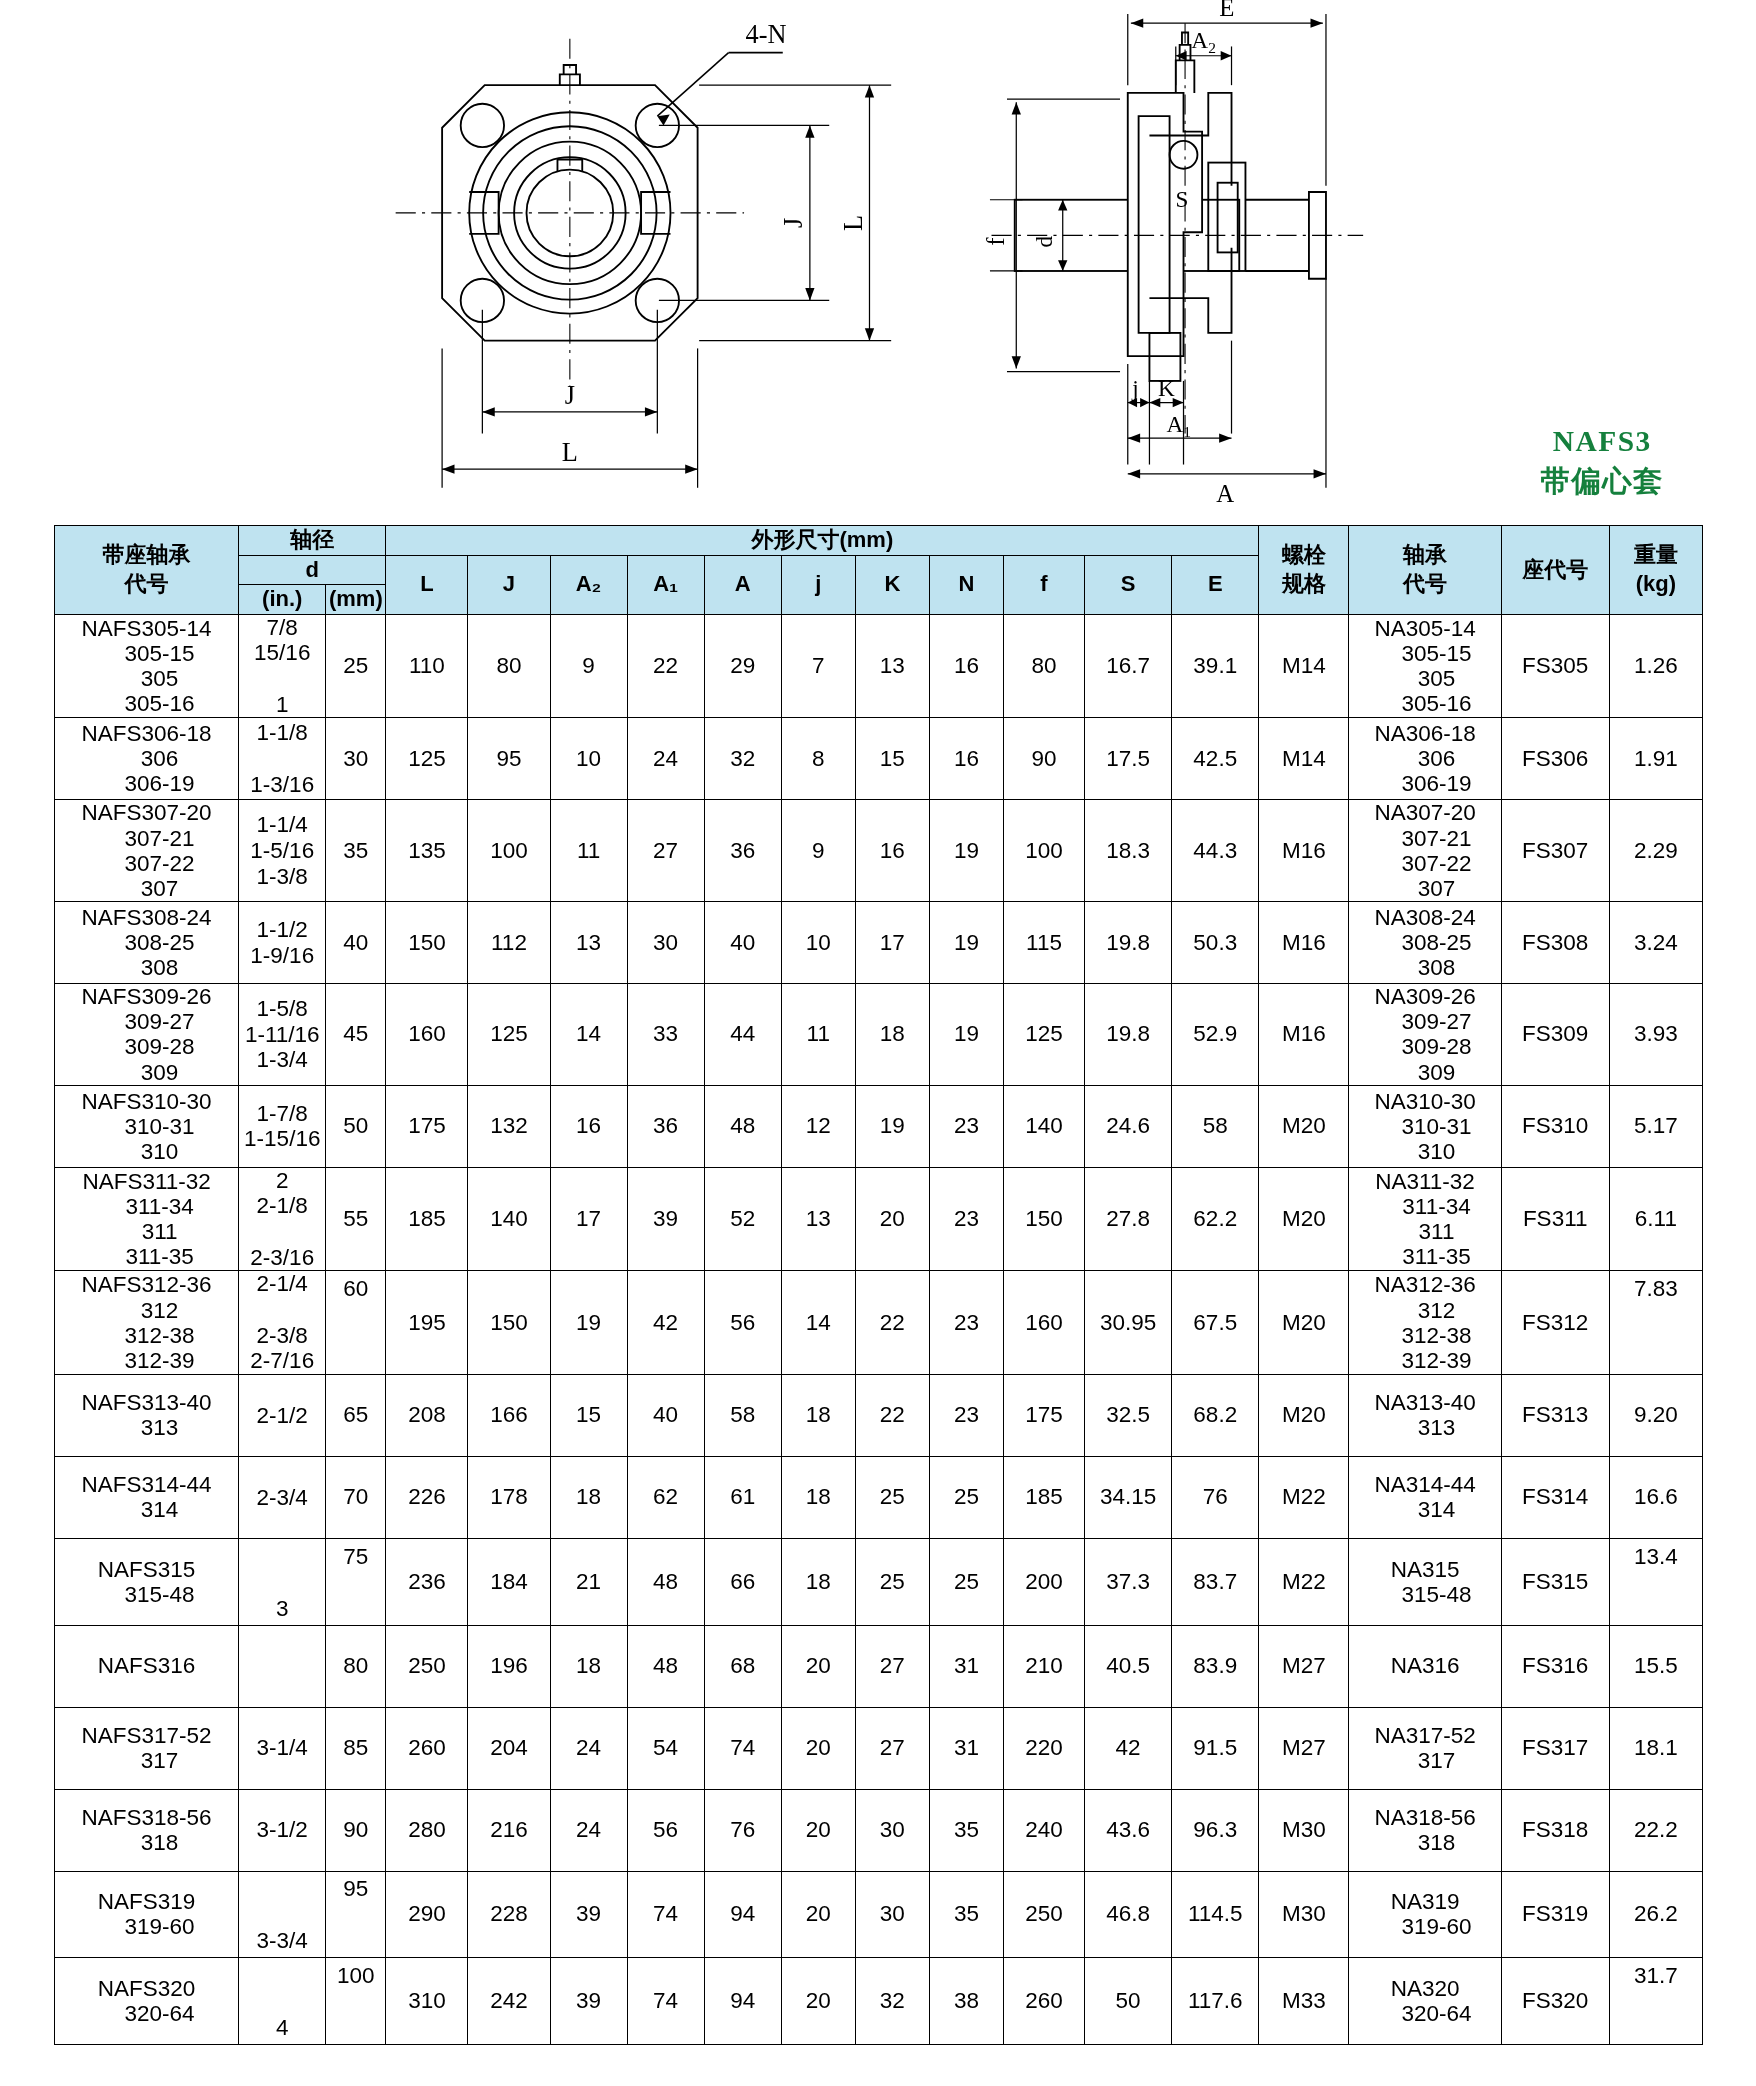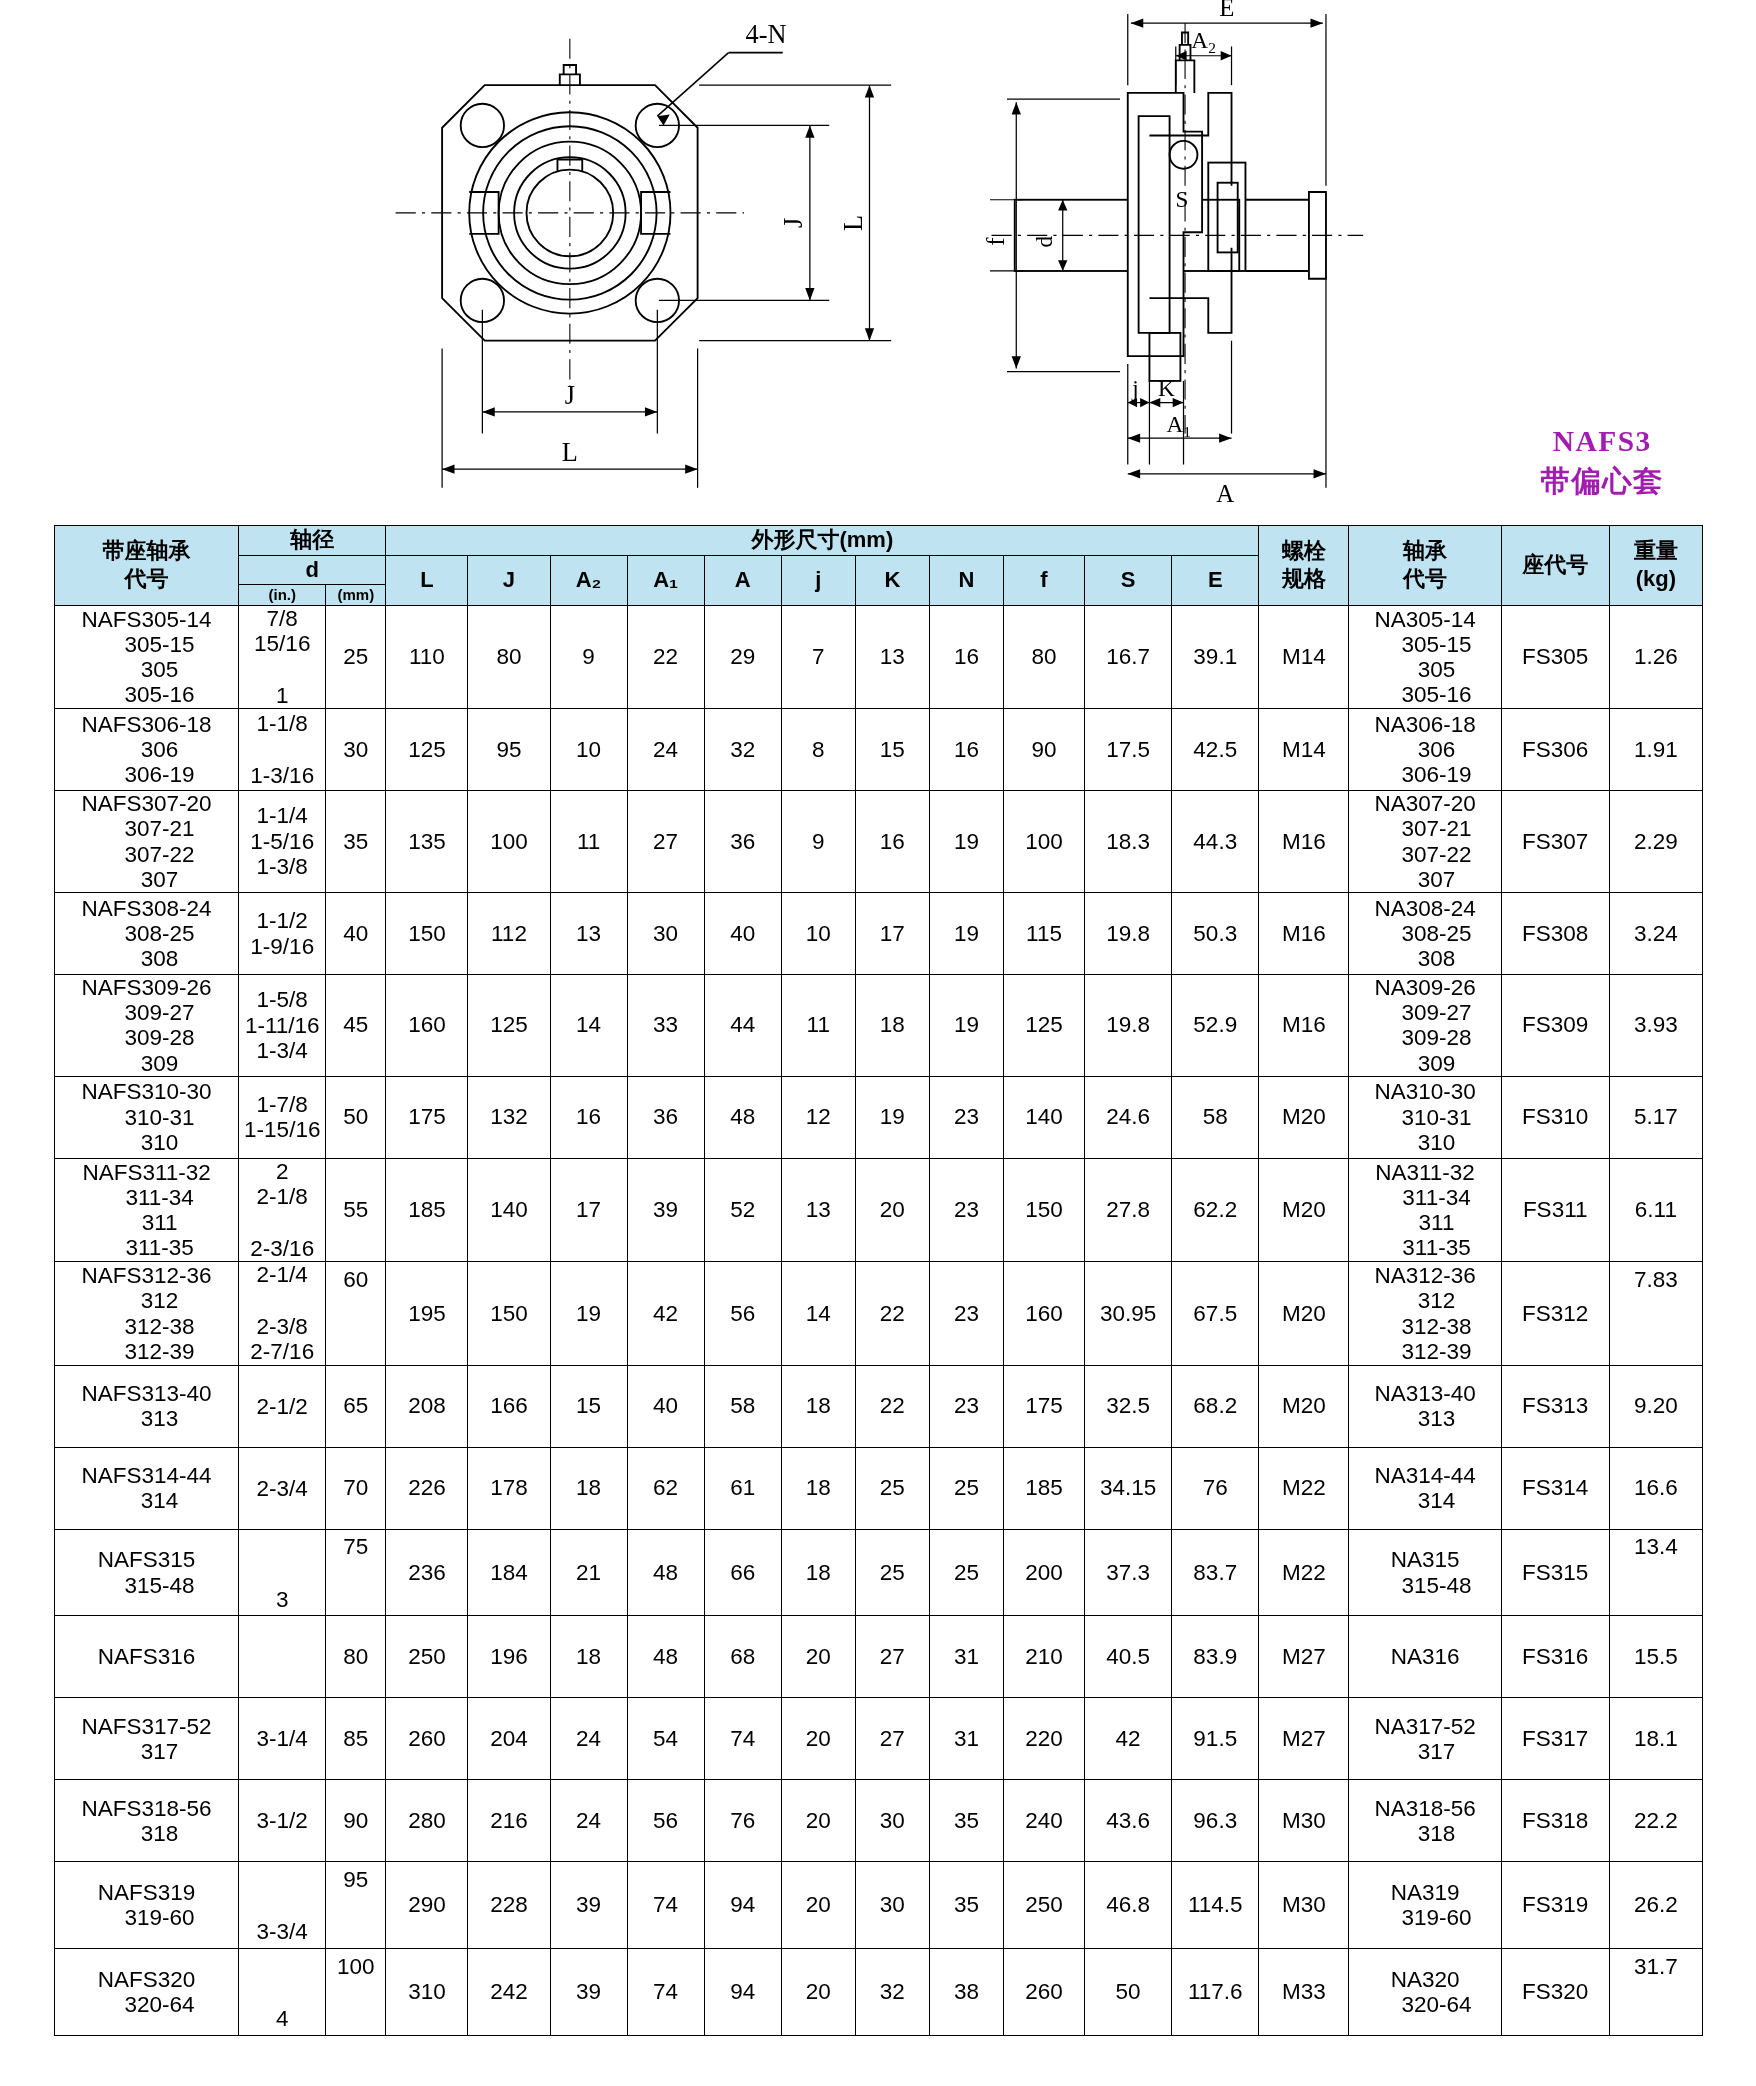--- a/index.html
+++ b/index.html
@@ -22,21 +22,21 @@
     width: 1757px;
   }
 
   .svg-wrap { position: absolute; top: 0; left: 0; }
 
   .series-label {
     position: absolute;
     right: 93px;
     top: 422px;
     text-align: center;
-    color: #a21caf;
+    color: #15803d;
     font-family: "Liberation Serif", serif;
     font-weight: bold;
     font-size: 29.4px;
     line-height: 1.35;
     letter-spacing: 1.5px;
     margin-left: 40px;
   }
 
   
   .table-wrap {
@@ -58,21 +58,21 @@
     padding: 0;
   }
   table.spec thead th {
     background: #bfe3f0;
     font-weight: bold;
     font-family: "Liberation Sans", sans-serif;
     font-size: 22px;
     line-height: 1.3;
   }
   table.spec thead th.small {
-    font-size: 15px;
+    font-size: 22px;
   }
   table.spec tbody td {
     height: 81px;
     font-family: "Liberation Sans", sans-serif;
     font-size: 22.5px;
   }
   
   td.code-cell {
     text-align: left;
     padding-left: 7.7px;

